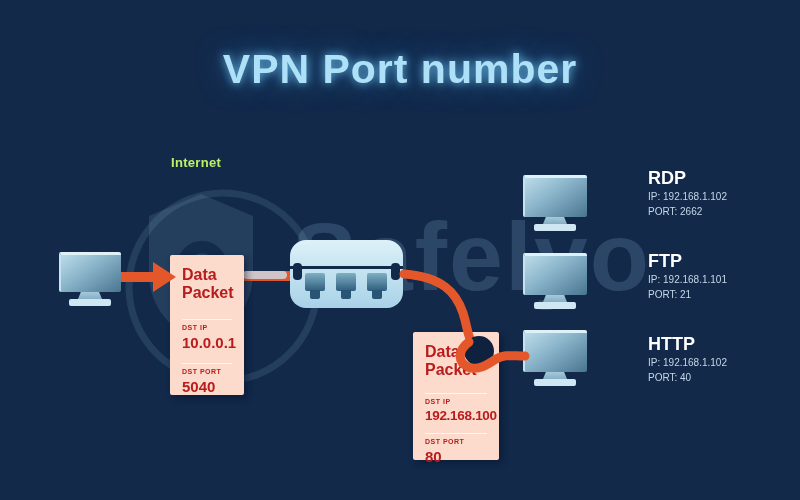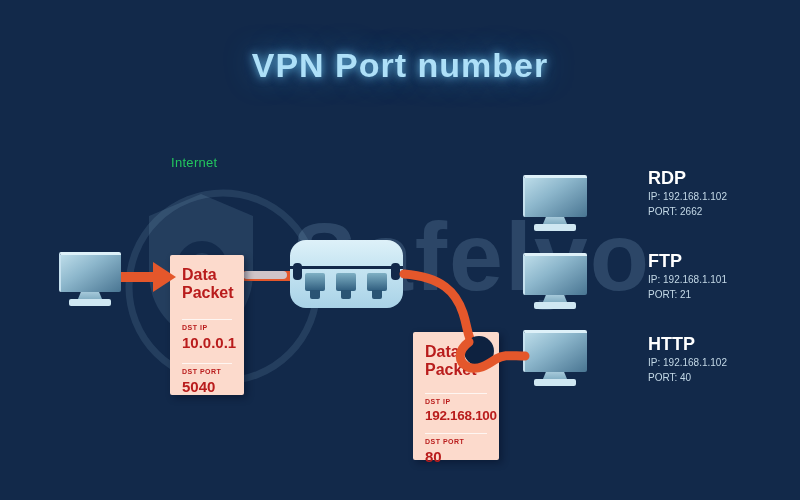--- a/index.html
+++ b/index.html
@@ -5,21 +5,21 @@
   * { margin:0; padding:0; box-sizing:border-box; }
   html,body { width:800px; height:500px; overflow:hidden; }
   body { font-family:"Liberation Sans", sans-serif; }
   .canvas {
     position:relative; width:800px; height:500px;
     background:#12294a; overflow:hidden;
   }
   
   .title {
     position:absolute; top:46px; left:0; width:800px;
-    text-align:center; font-size:34px; font-weight:800; letter-spacing:1px;
+    text-align:center; font-size:41px; font-weight:800; letter-spacing:1px;
     color:#aee0f8;
     text-shadow:0 0 10px rgba(120,210,255,.85), 0 0 28px rgba(60,160,235,.55);
     z-index:5;
   }
   
   .wm-svg { position:absolute; left:0; top:0; z-index:0; }
   .wm-text {
     position:absolute; left:292px; top:208px; z-index:0;
     font-size:97px; font-weight:700; letter-spacing:2px; line-height:1;
     color:rgba(150,189,220,0.20); user-select:none;
@@ -72,21 +72,21 @@
   .packet-card.left  { left:170px; top:255px; width:74px; height:140px; }
   .packet-card.right { left:413px; top:332px; width:86px; height:128px; }
   .packet-card.left  .divider.d1 { margin-top:17px; }
   .packet-card.left  .divider.d2 { margin-top:12px; }
   .packet-card.right .divider.d1 { margin-top:14px; }
   .packet-card.right .divider.d2 { margin-top:10px; }
   .packet-card.right .pc-value.ip { font-size:13.5px; letter-spacing:-0.3px; }
   
   .internet-label {
     position:absolute; left:171px; top:155px; z-index:2;
-    font-size:13px; font-weight:400; color:#22c55e; letter-spacing:.3px;
+    font-size:13px; font-weight:700; color:#bef264; letter-spacing:.3px;
   }
   .server-label { position:absolute; left:648px; z-index:2; line-height:15.5px; }
   .server-label .proto { font-size:18px; font-weight:800; color:#ffffff; margin-bottom:2px; }
   .server-label .line  { font-size:10px; color:#c3d8e6; }
 </style>
 </head>
 <body>
 
 <div class="canvas">
 

